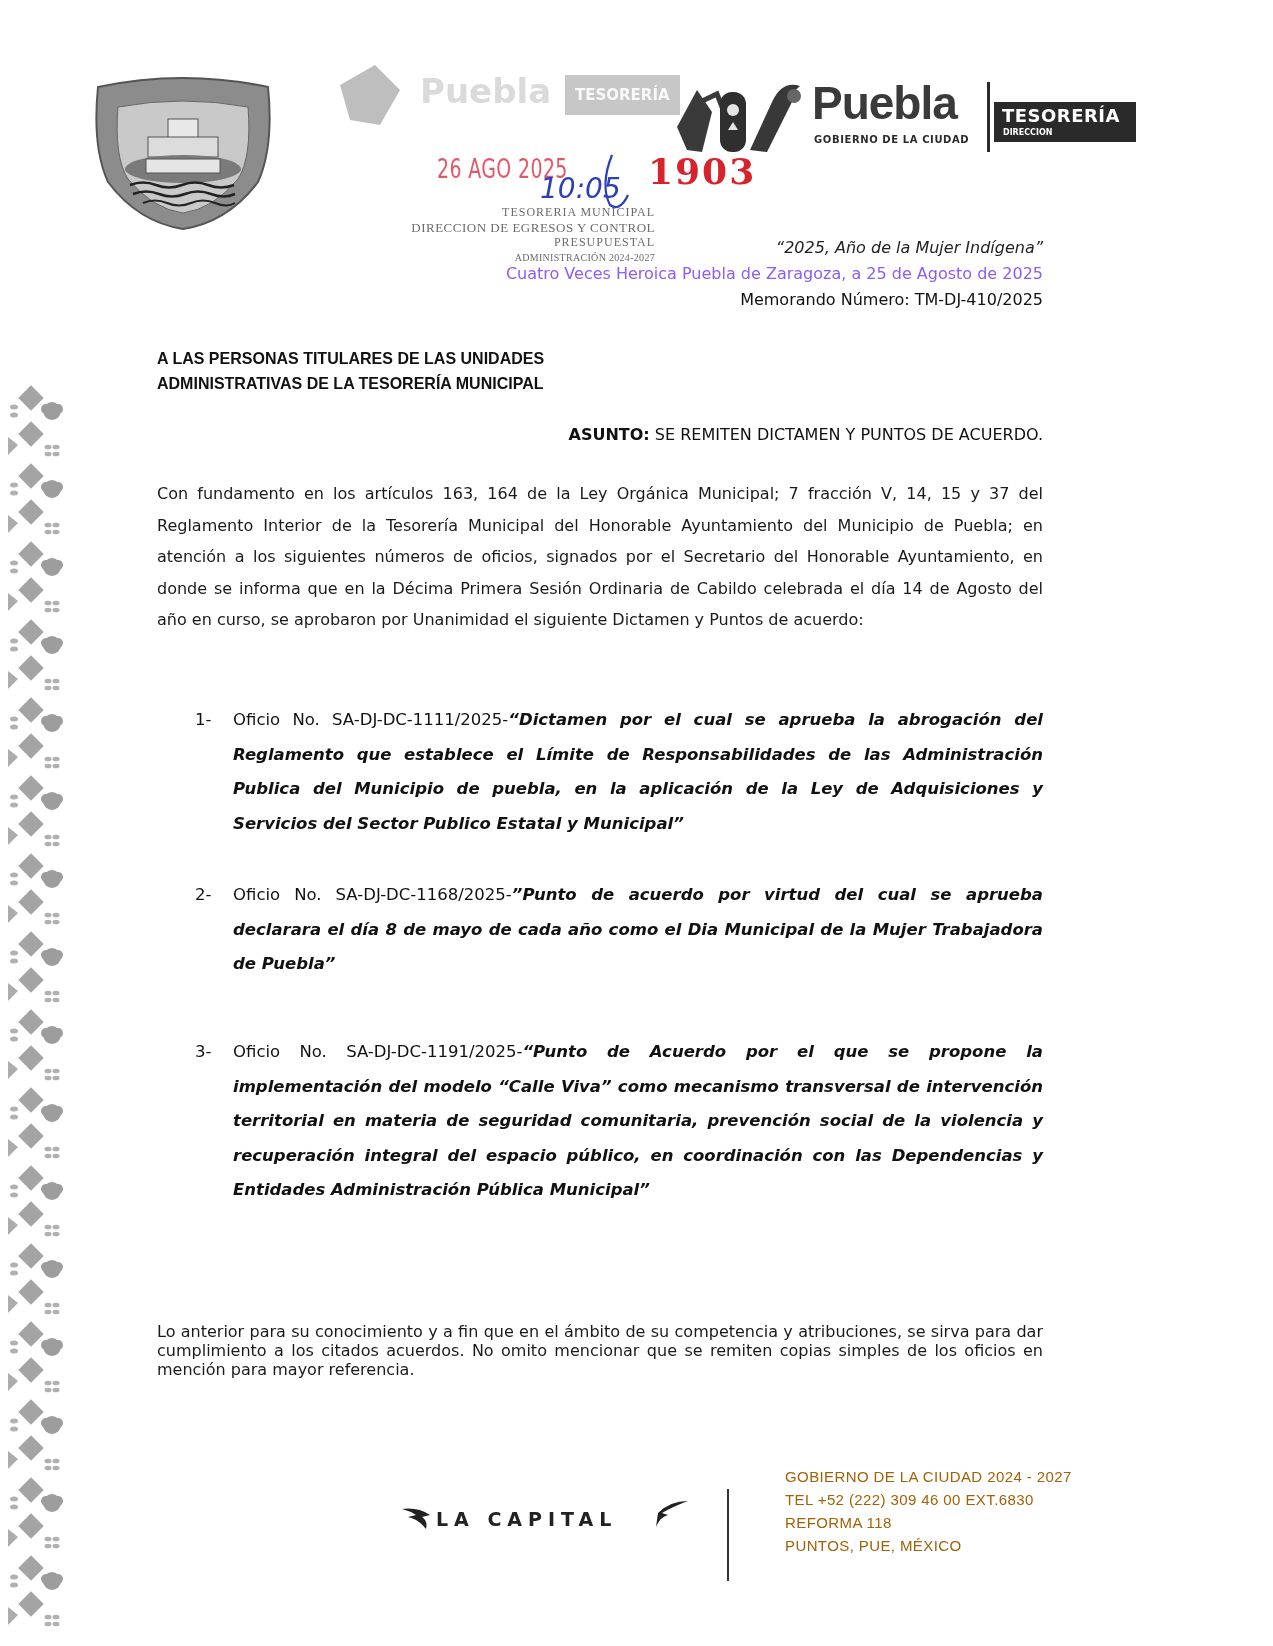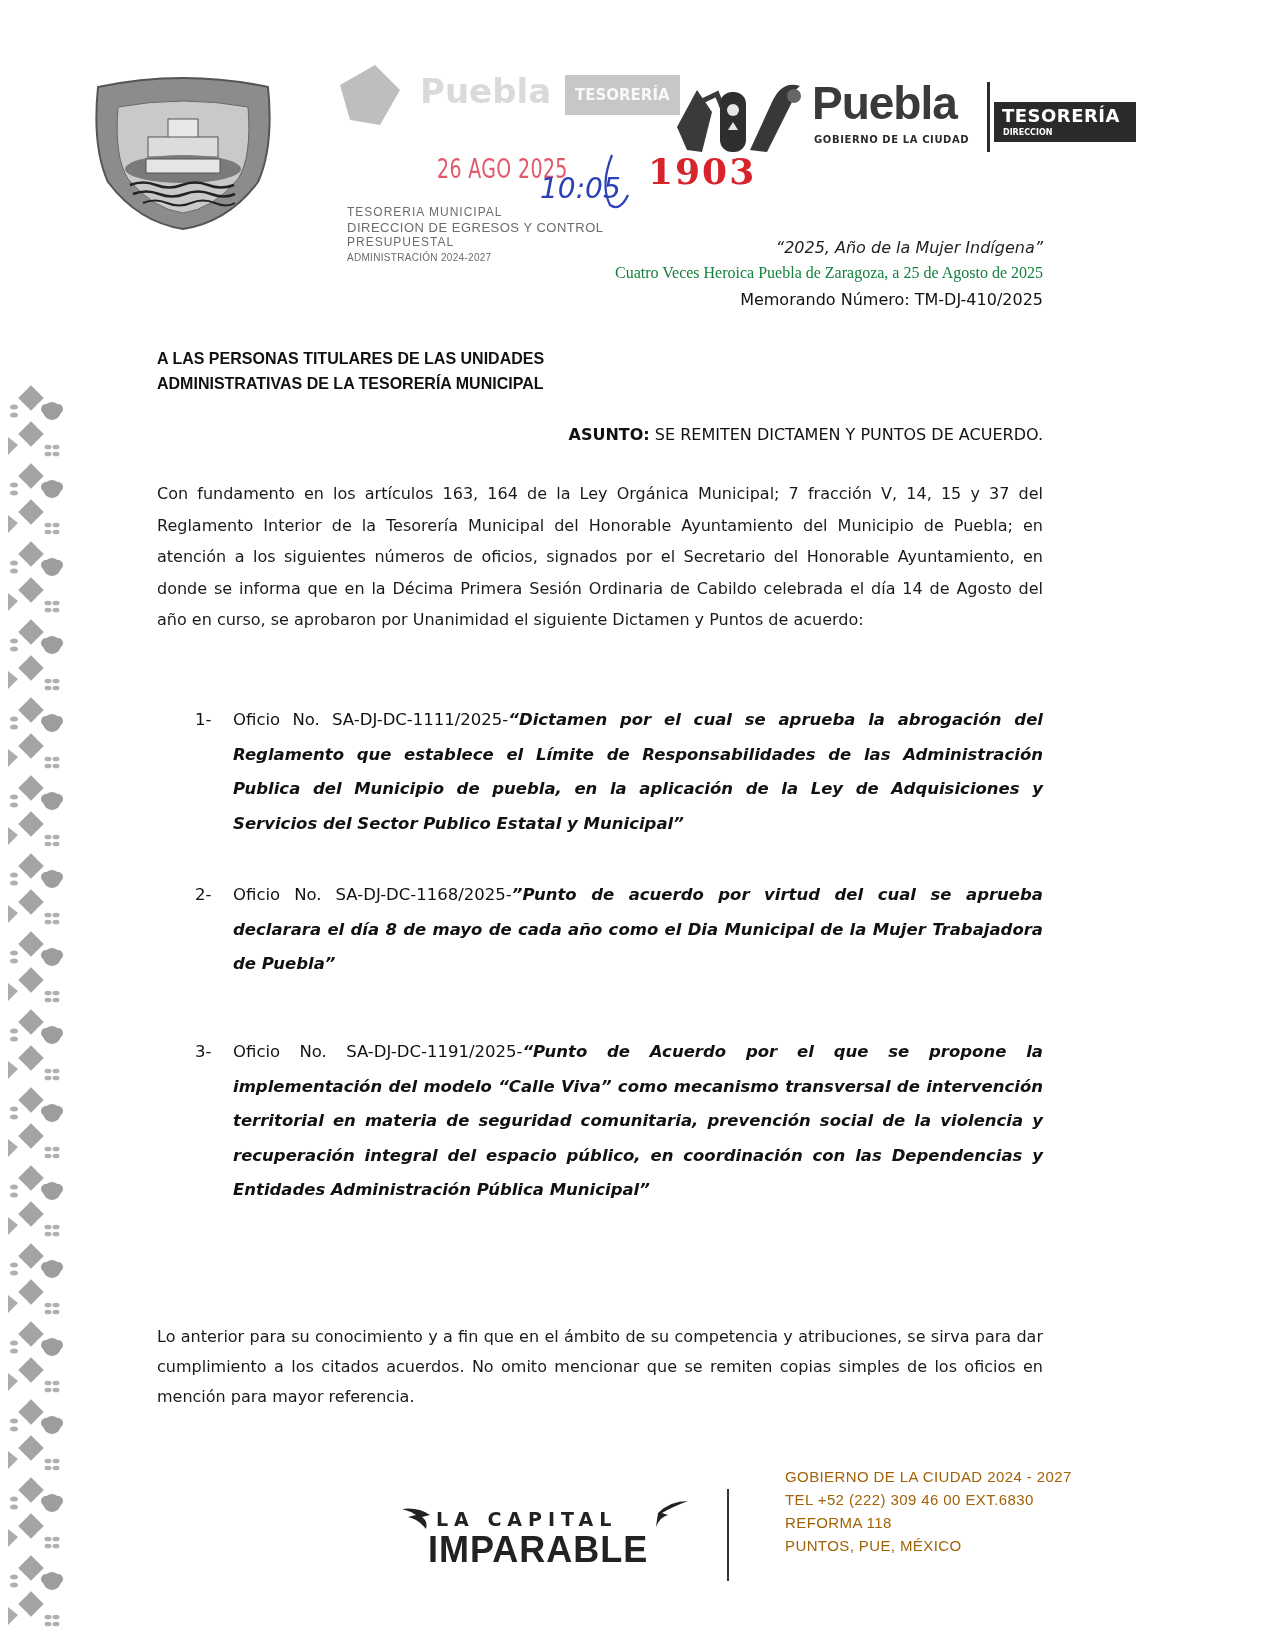--- a/index.html
+++ b/index.html
@@ -24,31 +24,31 @@
   .teso-box { position: absolute; left: 322px; top: 30px; width: 142px; height: 40px; background: #2a2a2a; color: #fff; }
   .teso-main { position: absolute; left: 8px; top: 3px; font-family: "DejaVu Sans", sans-serif; font-weight: bold; font-size: 18px; letter-spacing: .5px; }
   .teso-sub { position: absolute; left: 9px; top: 26px; font-family: "DejaVu Sans", sans-serif; font-weight: bold; font-size: 8px; }
 
   
   .stamp-date { left: 437px; top: 153px; font-family: "DejaVu Sans Condensed", "DejaVu Sans", sans-serif;
                 font-size: 27px; color: #e0586a; letter-spacing: .5px; transform: scaleX(.78); transform-origin: left top; }
   .stamp-number { left: 648px; top: 150px; font-family: "DejaVu Serif", serif; font-weight: bold;
                   font-size: 36px; color: #d6232c; letter-spacing: 2px; }
   .handwritten { left: 540px; top: 150px; width: 100px; height: 70px; }
-  .office-stamp { left: 347px; top: 205px; width: 300px; text-align: left; color: #6b6b6b;
-                  font-family: Liberation Sans, sans-serif; line-height: 15px; }
+  .office-stamp { left: 355px; top: 205px; width: 300px; text-align: right; color: #6b6b6b;
+                  font-family: Liberation Serif, serif; line-height: 15px; }
   .office-stamp .l1 { font-size: 12px; letter-spacing: 1px; }
   .office-stamp .l2 { font-size: 13px; letter-spacing: .5px; }
   .office-stamp .l3 { font-size: 12px; letter-spacing: 1px; }
   .office-stamp .l4 { font-size: 10px; letter-spacing: .3px; }
 
   
   .r-block { right: 230px; text-align: right; font-family: "DejaVu Sans", sans-serif; }
   .year-motto { top: 238px; font-style: italic; font-size: 16px; color: #222; }
-  .place-date { top: 264px; font-size: 16px; color: #15803d; font-family: Liberation Serif, serif; }
+  .place-date { top: 264px; font-size: 16px; color: #8b5cf6; }
   .memo-num { top: 290px; font-size: 16px; font-weight: normal; color: #111; }
 
   
   .addressee { left: 157px; top: 346px; font-family: "Liberation Sans", sans-serif; font-weight: bold;
                font-size: 16.5px; line-height: 25px; color: #111; transform: scaleX(.97); transform-origin: left top; }
   .asunto { right: 230px; top: 425px; font-size: 16px; color: #111; }
   .asunto b { font-weight: bold; }
 
   
   .body-para { left: 157px; top: 478px; width: 886px; font-size: 16px; line-height: 31.5px;
@@ -57,21 +57,21 @@
   
   .item { left: 195px; width: 848px; font-size: 16.5px; line-height: 34.5px; color: #111; }
   .item-num { position: absolute; left: 0; top: 0; }
   .item-text { margin-left: 38px; text-align: justify; }
   .item-text .ref { font-weight: normal; font-style: normal; }
   .item-text .title { font-weight: bold; font-style: italic; }
   .item1 { top: 703px; }
   .item2 { top: 878px; }
   .item3 { top: 1035px; }
 
-  .closing { left: 157px; top: 1322px; width: 886px; font-size: 16px; line-height: 30px;
+  .closing { left: 157px; top: 1322px; width: 886px; font-size: 16px; line-height: 19px;
              text-align: justify; color: #1a1a1a; }
 
   
   .footer-logo { left: 400px; top: 1505px; width: 320px; height: 75px; }
   .fl-top { position: absolute; left: 36px; top: 3px; font-family: "DejaVu Sans", sans-serif; font-weight: bold;
             font-size: 19px; letter-spacing: 6px; color: #222; }
   .fl-bottom { position: absolute; left: 28px; top: 24px; font-family: "Liberation Sans", sans-serif; font-weight: bold;
                font-size: 36px; letter-spacing: 1px; color: #222; }
   .footer-divider { left: 727px; top: 1489px; width: 2px; height: 92px; background: #333; }
   .footer-contact { left: 785px; top: 1443px; font-family: "Liberation Sans", sans-serif; font-size: 15px;
@@ -195,21 +195,20 @@
 <div class="abs closing">Lo anterior para su conocimiento y a fin que en el ámbito de su competencia y atribuciones, se sirva para dar cumplimiento a los citados acuerdos. No omito mencionar que se remiten copias simples de los oficios en mención para mayor referencia.</div>
 
 <div class="abs footer-logo">
   <svg style="position:absolute;left:0;top:0" width="34" height="30" viewBox="0 0 34 30">
     <path d="M2 4 Q18 2 30 10 L22 12 Q28 16 26 24 Q18 14 8 12 L16 10 Q10 6 2 4 Z" fill="#222"></path>
   </svg>
   <div class="fl-top">LA CAPITAL</div>
   <svg style="position:absolute;left:250px;top:-6px" width="40" height="32" viewBox="0 0 40 32">
     <path d="M38 2 Q20 2 8 14 L6 28 Q10 18 18 16 L12 14 Q22 8 38 2 Z" fill="#222"></path>
   </svg>
-  <div class="fl-bottom">IMPARABLE</div>
 </div>
 <div class="abs footer-divider"></div>
 <div class="abs footer-contact" style="top:1465px;">
   <div>GOBIERNO DE LA CIUDAD 2024 - 2027</div>
   <div>TEL +52 (222) 309 46 00 EXT.6830</div>
   <div>REFORMA 118</div>
   <div>PUNTOS, PUE, MÉXICO</div>
 </div>
 
 </body></html>

